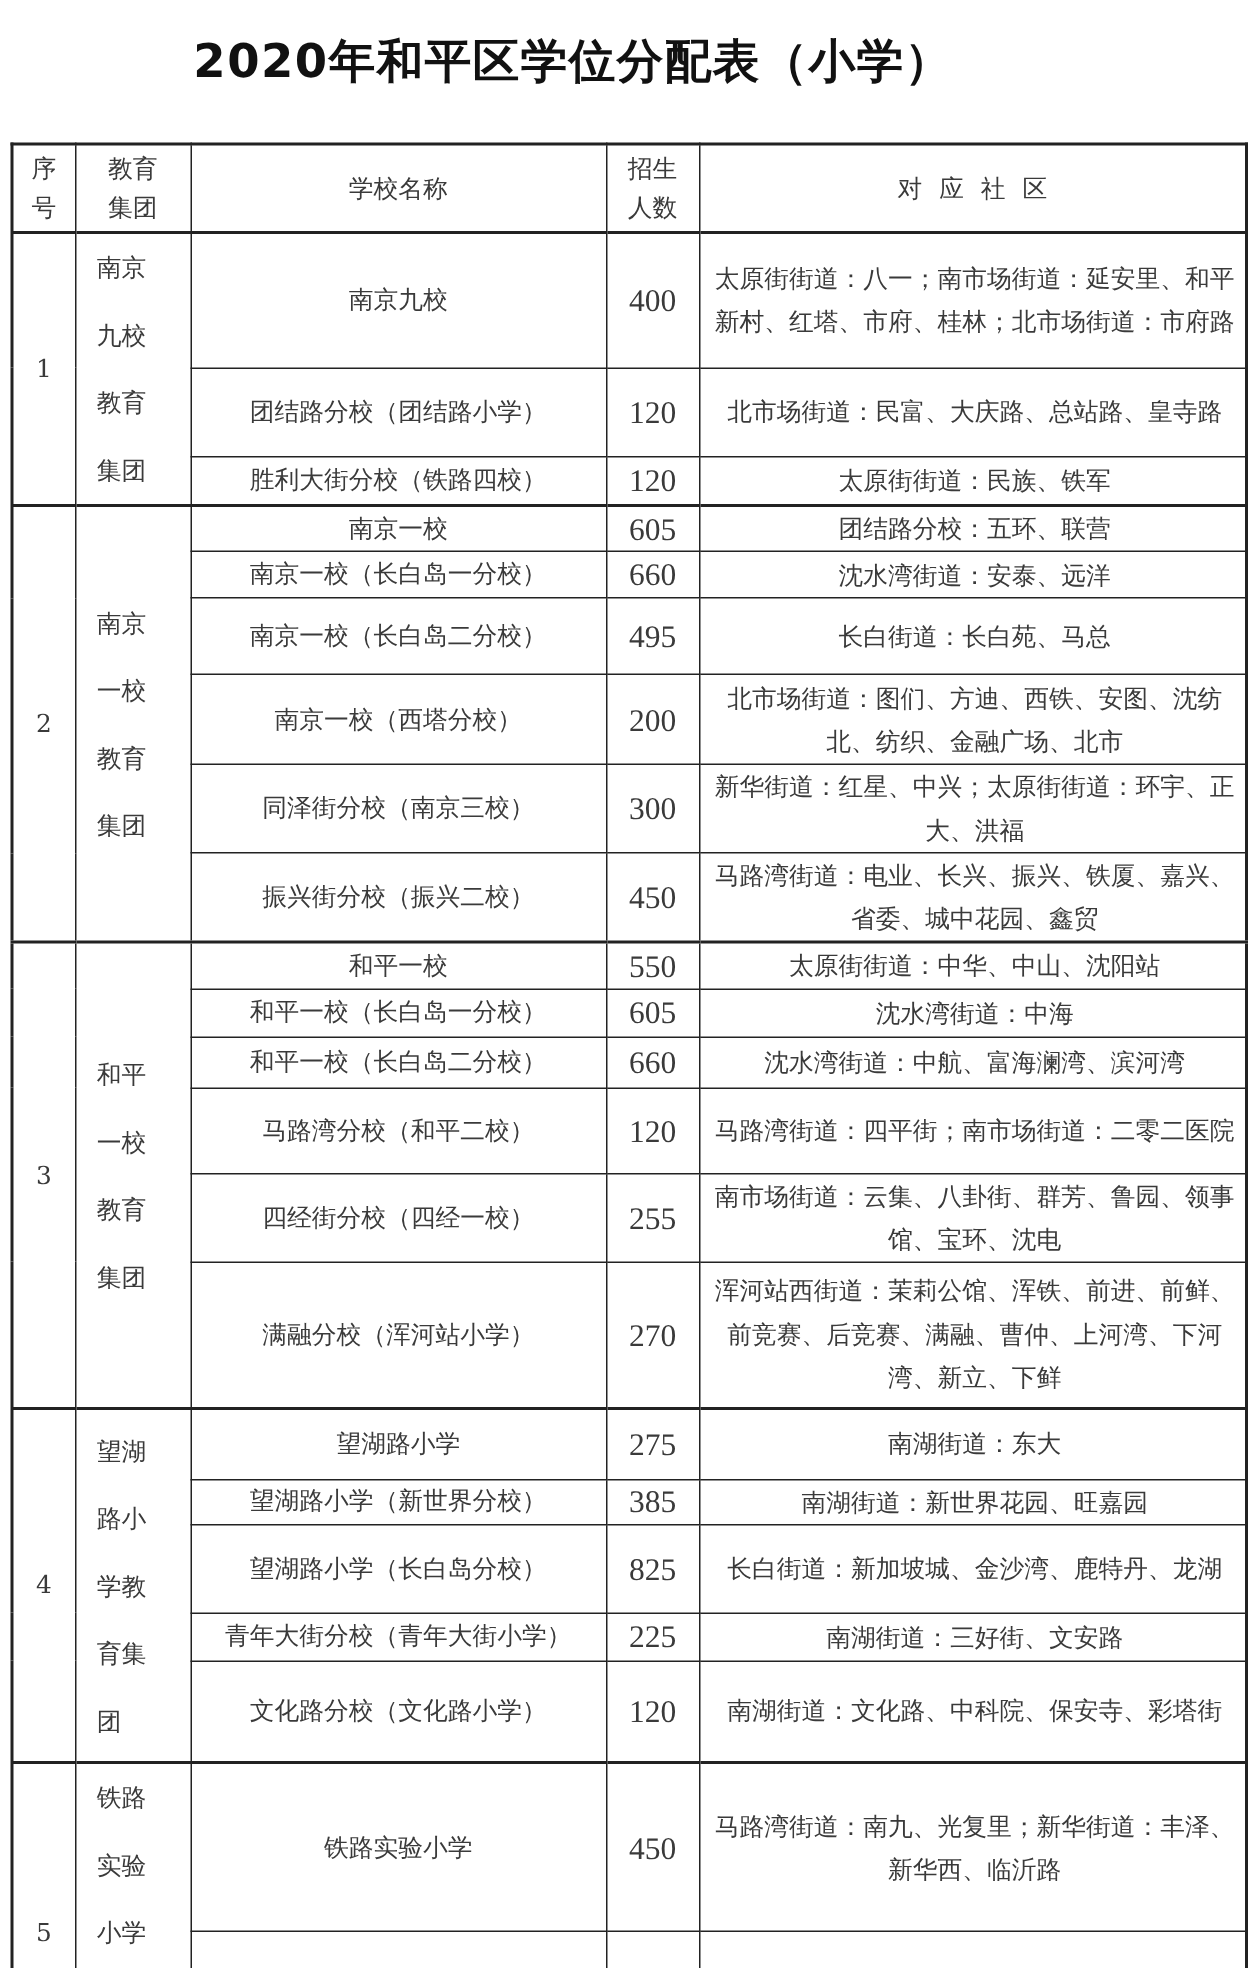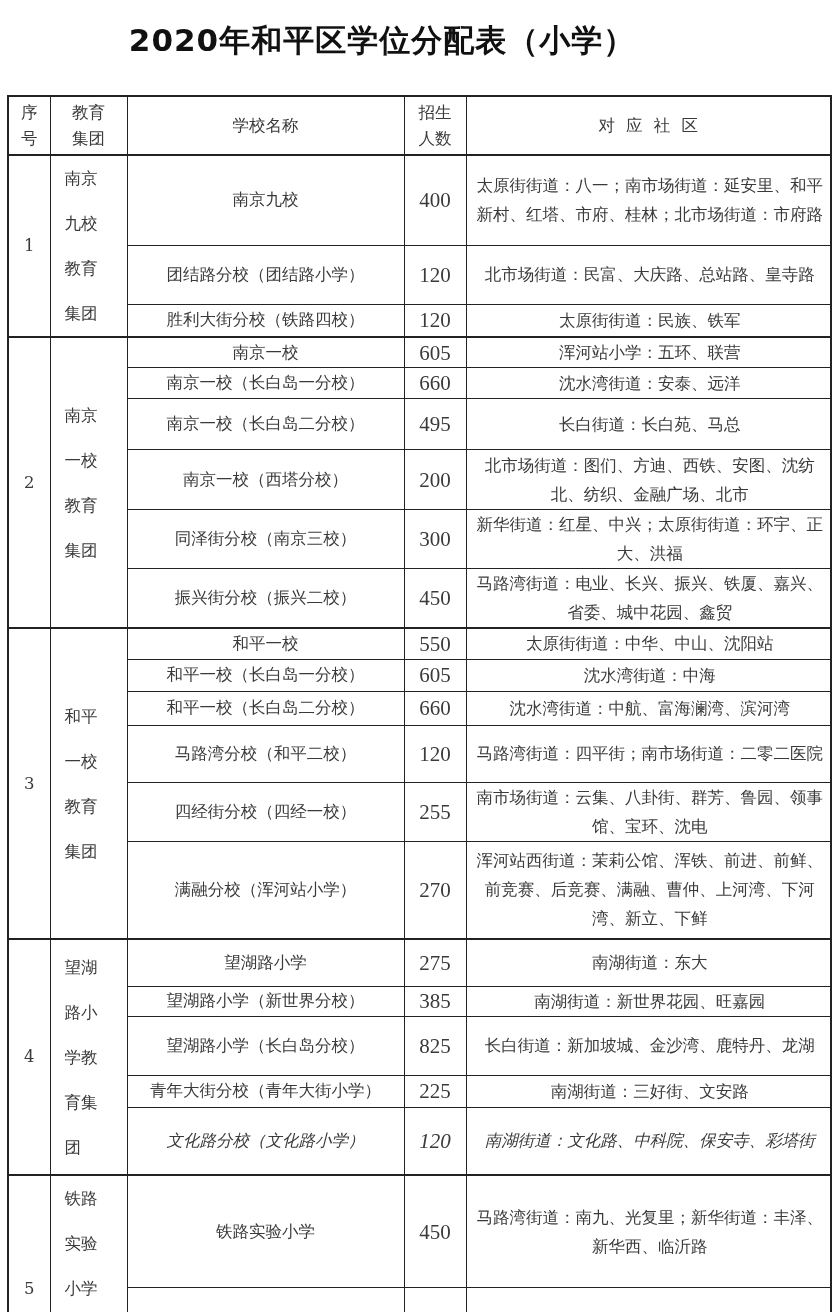--- a/index.html
+++ b/index.html
@@ -65,21 +65,21 @@
       <tr style="height: 32px;">
         <td class="c-school">胜利大街分校（铁路四校）</td>
         <td class="c-count">120</td>
         <td class="c-comm">太原街街道：民族、铁军</td>
       </tr>
       <tr class="group-start" style="height: 30px;">
         <td class="c-seq" rowspan="6">2</td>
         <td class="c-group" rowspan="6">南京一校教育集团</td>
         <td class="c-school">南京一校</td>
         <td class="c-count">605</td>
-        <td class="c-comm">浑河站小学：五环、联营</td>
+        <td class="c-comm">团结路分校：五环、联营</td>
       </tr>
       <tr style="height: 31px;">
         <td class="c-school">南京一校（长白岛一分校）</td>
         <td class="c-count">660</td>
         <td class="c-comm">沈水湾街道：安泰、远洋</td>
       </tr>
       <tr style="height: 51px;">
         <td class="c-school">南京一校（长白岛二分校）</td>
         <td class="c-count">495</td>
         <td class="c-comm">长白街道：长白苑、马总</td>
@@ -146,21 +146,21 @@
       <tr style="height: 59px;">
         <td class="c-school">望湖路小学（长白岛分校）</td>
         <td class="c-count">825</td>
         <td class="c-comm">长白街道：新加坡城、金沙湾、鹿特丹、龙湖</td>
       </tr>
       <tr style="height: 32px;">
         <td class="c-school">青年大街分校（青年大街小学）</td>
         <td class="c-count">225</td>
         <td class="c-comm">南湖街道：三好街、文安路</td>
       </tr>
-      <tr style="height: 68px; font-style: italic;">
+      <tr style="height: 68px;">
         <td class="c-school">文化路分校（文化路小学）</td>
         <td class="c-count">120</td>
         <td class="c-comm">南湖街道：文化路、中科院、保安寺、彩塔街</td>
       </tr>
       <tr class="group-start" style="height: 72px;">
         <td class="c-seq" rowspan="2">5</td>
         <td class="c-group" rowspan="2">铁路实验小学教育集团</td>
         <td class="c-school">铁路实验小学</td>
         <td class="c-count">450</td>
         <td class="c-comm">马路湾街道：南九、光复里；新华街道：丰泽、新华西、临沂路</td>

